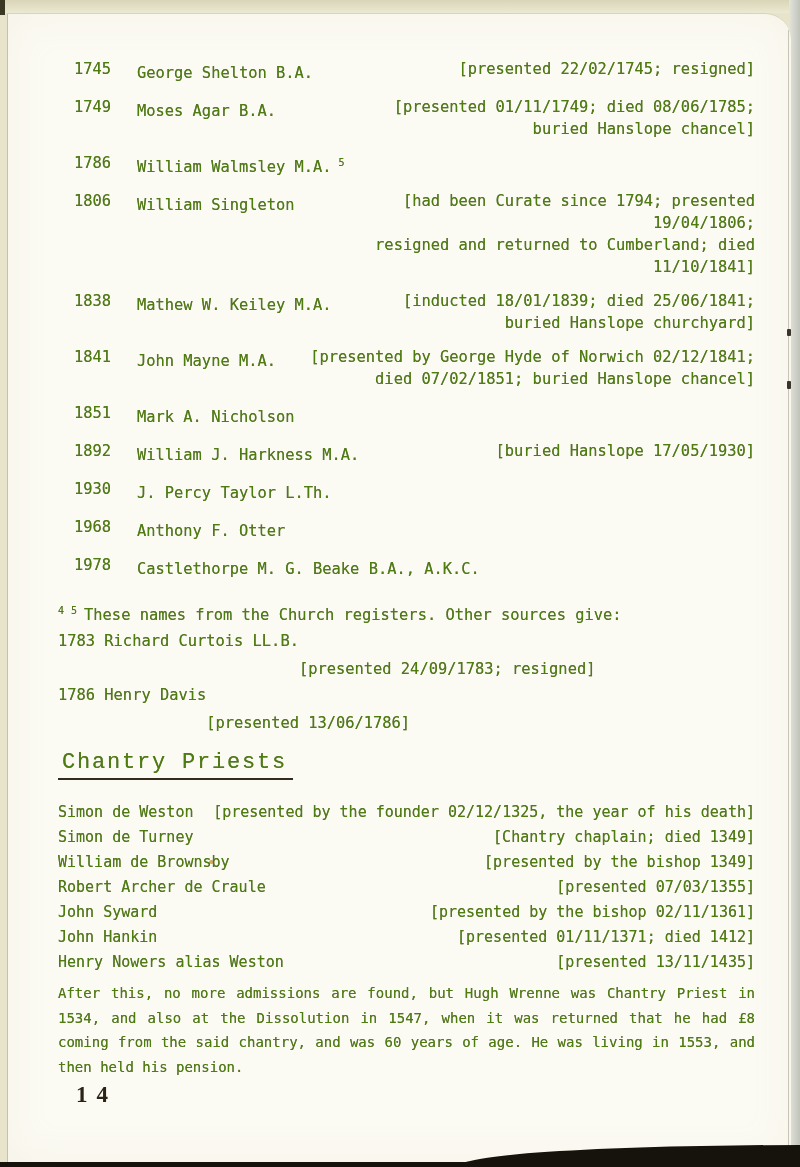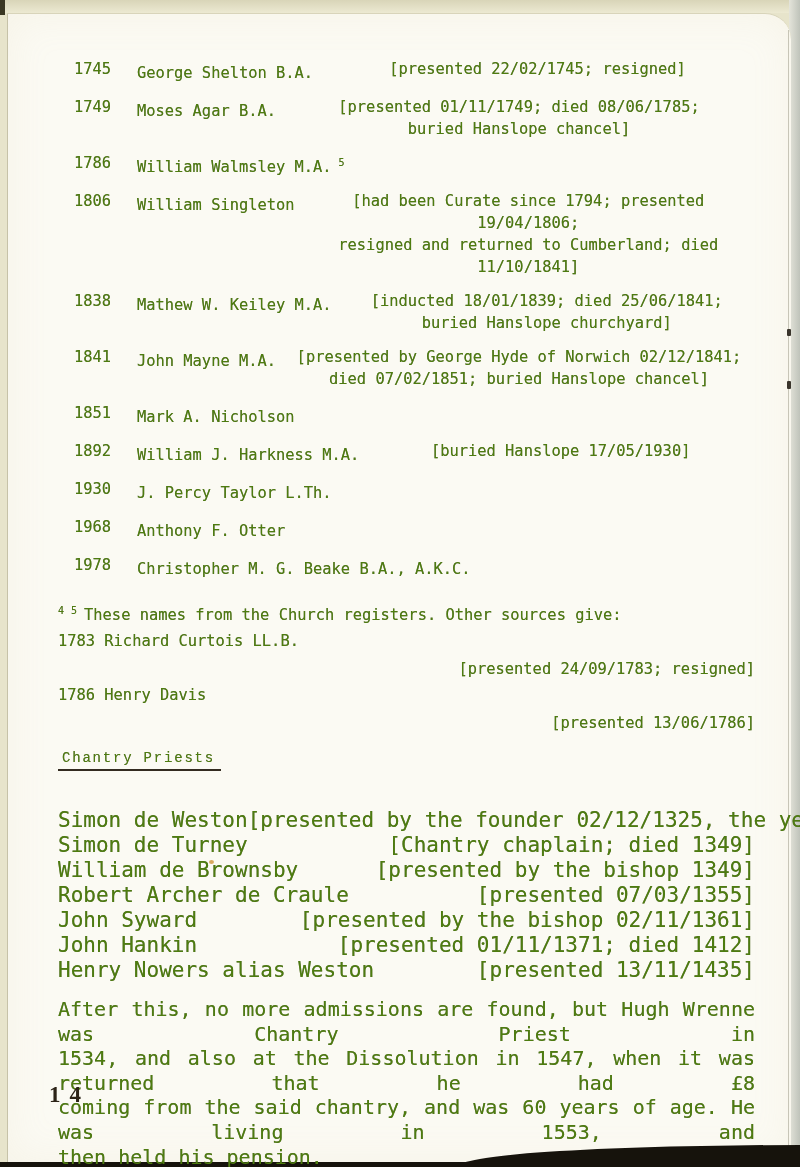--- a/index.html
+++ b/index.html
@@ -28,43 +28,43 @@
   .stain-dot{position:absolute;left:209px;top:860px;width:5px;height:4px;
     border-radius:50%;background:rgba(205,140,45,0.75);}
 
   
   .content{position:absolute;left:58px;right:45px;top:58px;color:#4d7c0f;
     text-shadow:0 0 0.5px rgba(51,43,32,0.55);}
 
   .vrow{display:flex;line-height:22px;margin-bottom:12px;font-size:15.4px;}
   .vyear{flex:0 0 79px;box-sizing:border-box;padding-left:16px;white-space:pre;}
   .vname{flex:0 0 auto;white-space:pre;}
-  .vnote{flex:1 1 auto;text-align:center;white-space:pre-line;}
+  .vnote{flex:1 1 auto;text-align:right;white-space:pre-line;}
   .sup{font-size:10px;vertical-align:6px;margin-left:7px;}
 
   .footnote{margin-top:18px;font-size:15.4px;line-height:26px;}
   .fintro .sup2{font-size:10px;vertical-align:6px;margin-right:7px;margin-left:0;}
-  .frow{display:flex;justify-content:space-between;gap:27px;}
+  .frow{display:flex;}
   .fentry{white-space:pre;}
   .fnote{text-align:right;white-space:pre;margin-top:28px;}
 
   .heading{margin-top:14px;display:inline-block;font-family:"Liberation Mono",monospace;
-    font-size:14px;letter-spacing:1.8px;padding:0 6px 3px 4px;
+    font-size:22px;letter-spacing:1.8px;padding:0 6px 3px 4px;
     border-bottom:2px solid #332b20;}
 
-  .clist{margin-top:37px;font-size:21px;line-height:25px;}
+  .clist{margin-top:20px;font-size:15px;line-height:25px;}
   .crow{display:flex;justify-content:space-between;}
   .cname{white-space:pre;}
   .cnote{text-align:right;white-space:pre;}
 
-  .para{margin-top:14px;font-size:20px;line-height:24.6px;}
+  .para{margin-top:6px;font-size:14px;line-height:24.6px;}
   .para-line{text-align:justify;text-align-last:justify;white-space:normal;}
   .para-line:last-child{text-align-last:left;}
 
-  .page-number{position:absolute;left:49px;top:1082px;color:#2c2317;
+  .page-number{position:absolute;left:76px;top:1082px;color:#2c2317;
     font-family:"Liberation Serif",serif;font-weight:700;font-size:23px;
     letter-spacing:9px;}
 </style>
 </head>
 <body>
 
 <div class="page">
 
   <div class="top-edge"></div>
   <div class="right-edge"></div>
@@ -142,21 +142,21 @@
 
 
         <div class="vrow">
           <span class="vyear">1968</span>
           <span class="vname"><span>Anthony F. Otter</span><span class="sup"></span></span>
           <span class="vnote"></span>
         </div>
 
         <div class="vrow">
           <span class="vyear">1978</span>
-          <span class="vname"><span>Christopher M. G. Beake B.A., A.K.C.</span><span class="sup"></span></span>
+          <span class="vname"><span>Castlethorpe M. G. Beake B.A., A.K.C.</span><span class="sup"></span></span>
           <span class="vnote"></span>
         </div>
       </div>
 
     <div class="footnote">
       <div class="fintro">
         <span class="sup sup2">4</span><span class="sup sup2">5</span><span>These names from the Church registers. Other sources give:</span>
       </div>
       <div>
 

